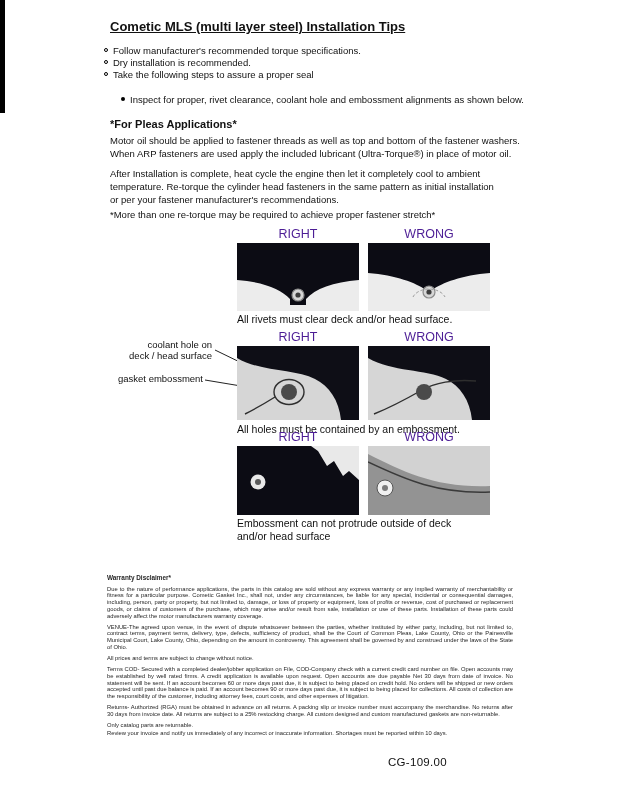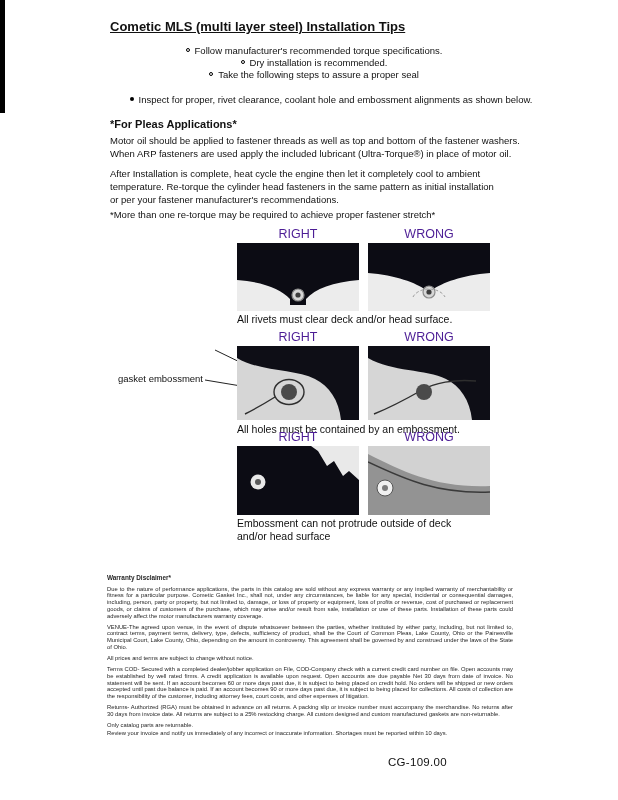--- a/index.html
+++ b/index.html
@@ -15,21 +15,21 @@
   }
   .abs { position: absolute; }
   .edge-bar { position: absolute; left: 0; top: 0; width: 5px; height: 113px; background: #000; }
   .title {
     position: absolute; left: 110px; top: 19px;
     font-size: 13px; font-weight: bold; text-decoration: underline;
   }
   .bullet-row {
     position: absolute; left: 104px;
     display: flex; align-items: flex-start;
-    font-size: 9.5px; line-height: 12px; width: 420px; justify-content: center;
+    font-size: 9.5px; line-height: 12px; width: 420px;
   }
   .bullet-row.sub { left: 121px; }
   .marker-o { width: 4px; height: 4px; border: 1px solid #000; border-radius: 50%; margin: 3px 5px 0 0; flex: none; }
   .marker-f { width: 4px; height: 4px; background: #000; border-radius: 50%; margin: 3px 5px 0 0; flex: none; }
   .body-text { font-size: 9.5px; line-height: 13px; white-space: pre-line; }
   .heading-sm { font-size: 11px; font-weight: bold; }
   .rw-label { position: absolute; width: 122px; text-align: center; font-size: 12.5px; color: #4c1d95; }
   .caption { position: absolute; font-size: 10.5px; color: #111; white-space: pre-line; line-height: 12.5px; }
   .diagram { position: absolute; width: 122px; display: block; }
   .small-label { position: absolute; font-size: 9.5px; line-height: 11px; white-space: pre-line; }
@@ -91,20 +91,22 @@
     <path d="M0,30 C28,32 48,40 58,47 C60,48.5 62,48.5 64,47 C74,40 94,32 122,30 L122,68 L0,68 Z" fill="#ececec"></path>
     <circle cx="61" cy="49" r="6" fill="#d6d6d6" stroke="#8a8a8a" stroke-width="1.2"></circle>
     <circle cx="61" cy="49" r="2.6" fill="#3c3c3c"></circle>
     <path d="M45,54 A17,12 0 0 1 77,54" stroke="#9a9a9a" stroke-width="1" stroke-dasharray="3 2" fill="none"></path>
   </svg>
   <div class="caption" style="left:237px;top:313px">All rivets must clear deck and/or head surface.</div>
 
   <div class="rw-label" style="left:237px;top:330px">RIGHT</div>
   <div class="rw-label" style="left:368px;top:330px">WRONG</div>
 
+  <div class="small-label lbl-right" style="left:118px;top:339px;width:94px">coolant hole on
+deck / head surface</div>
   <div class="small-label" style="left:118px;top:373px">gasket embossment</div>
 
   <svg class="abs" style="left:205px;top:344px" width="100" height="60" viewBox="0 0 100 60">
     <line x1="10" y1="6" x2="84" y2="42" stroke="#222" stroke-width="1"></line>
     <line x1="0" y1="36" x2="66" y2="47" stroke="#222" stroke-width="1"></line>
   </svg>
 
   <svg class="diagram" style="left:237px;top:346px" width="122" height="74" viewBox="0 0 122 74">
     <rect width="122" height="74" fill="#d6d6d6"></rect>
     <path d="M0,0 H122 V74 H104 C102,54 92,40 78,33 C58,23 24,26 0,12 Z" fill="#0e0e16"></path>

